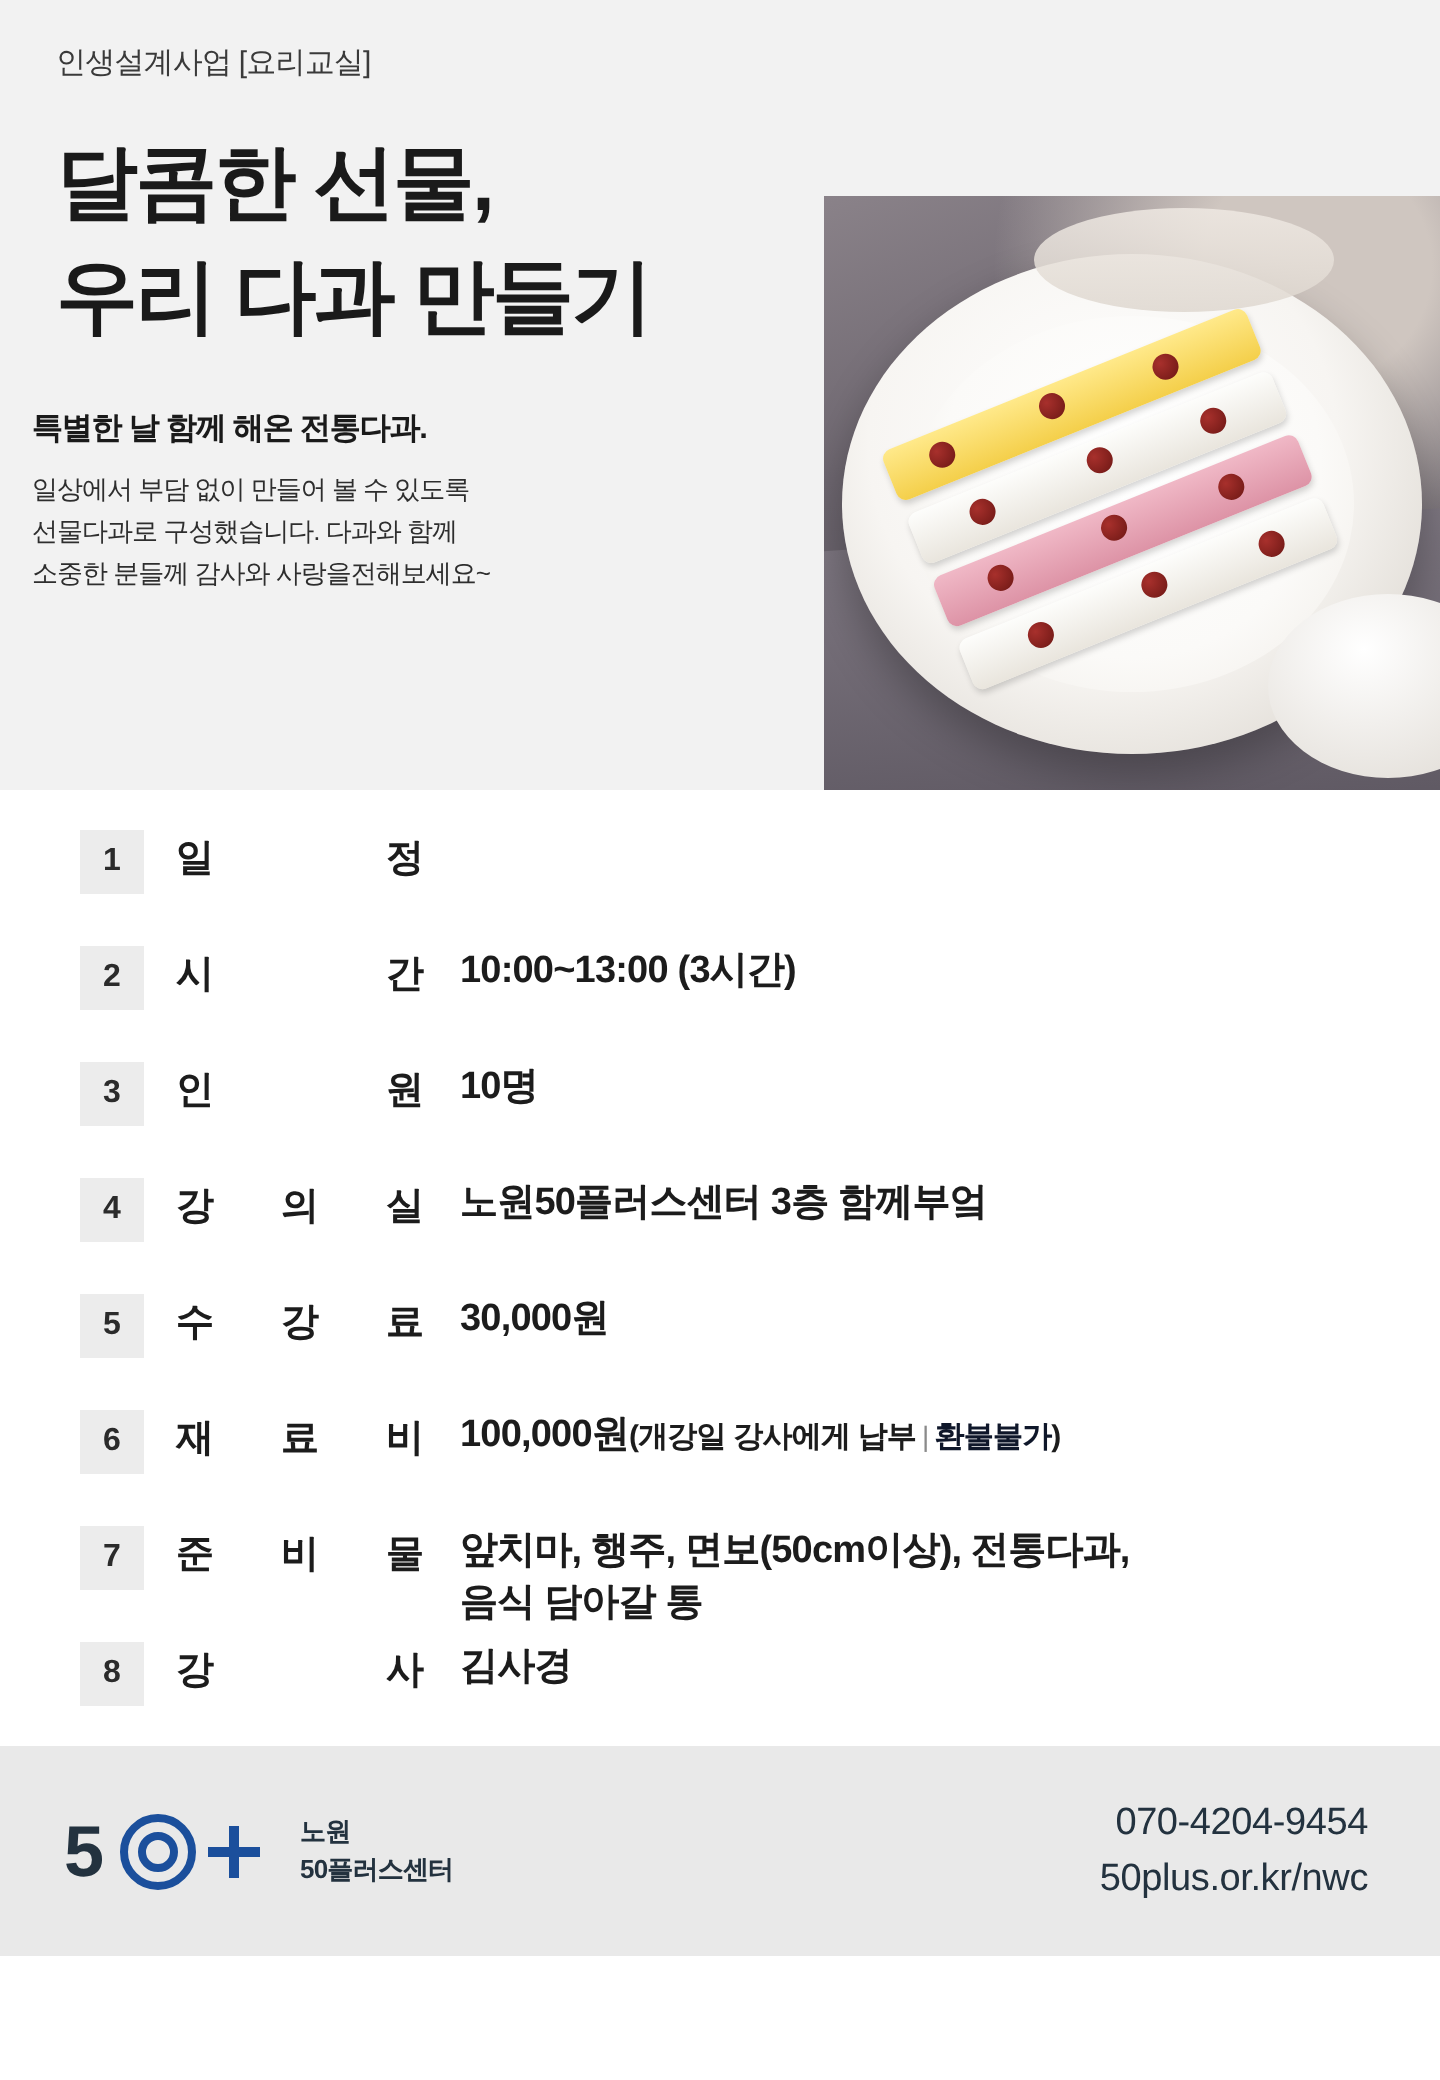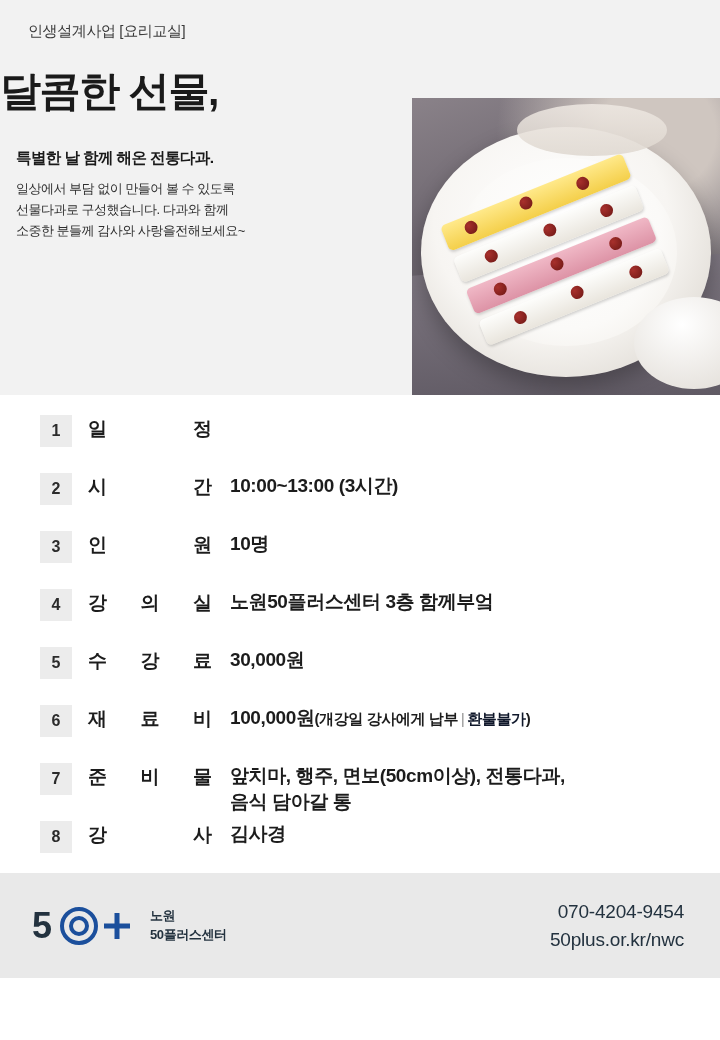--- a/index.html
+++ b/index.html
@@ -31,20 +31,21 @@
     padding: 22px 0 0 0;
     flex: 0 0 auto;
   }
   .kicker {
     font-size: 15px;
     color: #3a3a3a;
     letter-spacing: -0.4px;
     margin-left: 28px;
   }
   .title {
+    margin-left: 28px;
     margin-top: 22px;
     font-size: 41px;
     font-weight: bold;
     line-height: 1.38;
     letter-spacing: -1.4px;
     color: #1a1a1a;
     max-width: 380px;
   }
   .title .line {
     display: block;
@@ -274,20 +275,21 @@
 </head>
 <body>
 
 <div class="page">
 
   <div class="header">
     <div class="kicker">인생설계사업 [요리교실]</div>
 
     <div class="title">
       <span class="line">달콤한 선물,</span>
+      <span class="line">우리 다과 만들기</span>
     </div>
 
     <div class="lead">
       <div class="l1">특별한 날 함께 해온 전통다과.</div>
       <div class="l">일상에서 부담 없이 만들어 볼 수 있도록</div>
       <div class="l">선물다과로 구성했습니다. 다과와 함께</div>
       <div class="l">소중한 분들께 감사와 사랑을전해보세요~</div>
     </div>
 
     <div class="photo">

